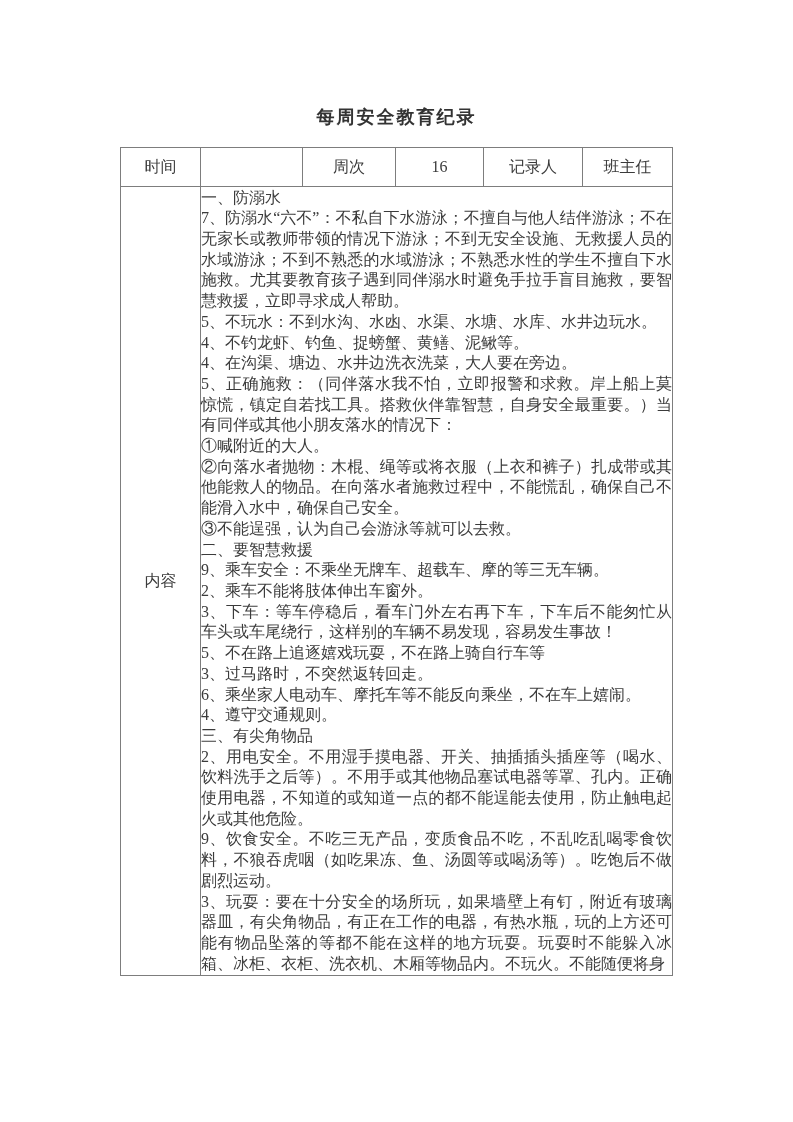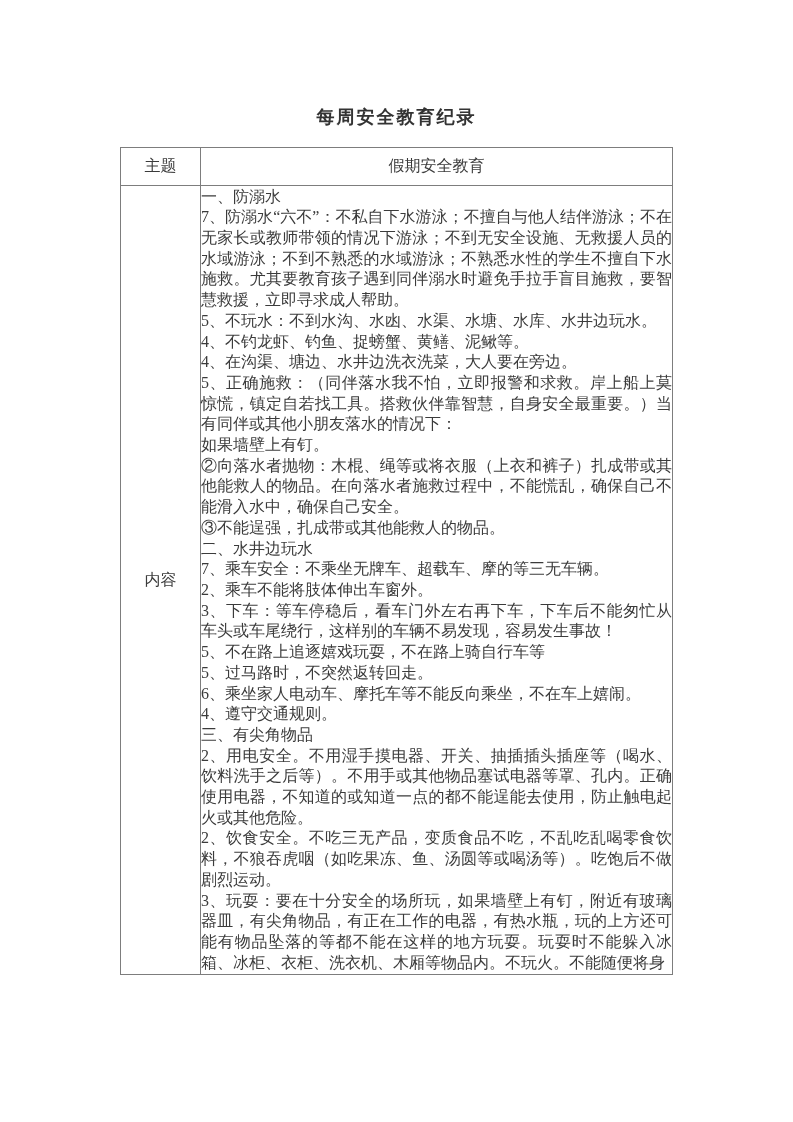--- a/index.html
+++ b/index.html
@@ -69,46 +69,50 @@
   <table class="record">
     <colgroup>
       <col style="width:80px">
       <col style="width:102px">
       <col style="width:93px">
       <col style="width:88px">
       <col style="width:99px">
       <col style="width:90px">
     </colgroup>
     <tbody>
-      <tr class="row-topic">
-        <td>主题</td>
-        <td colspan="5">假期安全教育</td>
+      <tr class="row-head">
+        <td>时间</td>
+        <td></td>
+        <td>周次</td>
+        <td>16</td>
+        <td>记录人</td>
+        <td>班主任</td>
       </tr>
       <tr class="row-content">
         <td class="content-label-cell">内容</td>
         <td colspan="5" class="content-cell" id="content-paragraphs">
             <p>一、防溺水</p>
             <p>7、防溺水“六不”：不私自下水游泳；不擅自与他人结伴游泳；不在无家长或教师带领的情况下游泳；不到无安全设施、无救援人员的水域游泳；不到不熟悉的水域游泳；不熟悉水性的学生不擅自下水施救。尤其要教育孩子遇到同伴溺水时避免手拉手盲目施救，要智慧救援，立即寻求成人帮助。</p>
             <p>5、不玩水：不到水沟、水凼、水渠、水塘、水库、水井边玩水。</p>
             <p>4、不钓龙虾、钓鱼、捉螃蟹、黄鳝、泥鳅等。</p>
             <p>4、在沟渠、塘边、水井边洗衣洗菜，大人要在旁边。</p>
             <p>5、正确施救：（同伴落水我不怕，立即报警和求救。岸上船上莫惊慌，镇定自若找工具。搭救伙伴靠智慧，自身安全最重要。）当有同伴或其他小朋友落水的情况下：</p>
-            <p>如果墙壁上有钉。</p>
+            <p>①喊附近的大人。</p>
             <p>②向落水者抛物：木棍、绳等或将衣服（上衣和裤子）扎成带或其他能救人的物品。在向落水者施救过程中，不能慌乱，确保自己不能滑入水中，确保自己安全。</p>
-            <p>③不能逞强，扎成带或其他能救人的物品。</p>
-            <p>二、水井边玩水</p>
-            <p>7、乘车安全：不乘坐无牌车、超载车、摩的等三无车辆。</p>
+            <p>③不能逞强，认为自己会游泳等就可以去救。</p>
+            <p>二、要智慧救援</p>
+            <p>9、乘车安全：不乘坐无牌车、超载车、摩的等三无车辆。</p>
             <p>2、乘车不能将肢体伸出车窗外。</p>
             <p>3、下车：等车停稳后，看车门外左右再下车，下车后不能匆忙从车头或车尾绕行，这样别的车辆不易发现，容易发生事故！</p>
             <p>5、不在路上追逐嬉戏玩耍，不在路上骑自行车等</p>
-            <p>5、过马路时，不突然返转回走。</p>
+            <p>3、过马路时，不突然返转回走。</p>
             <p>6、乘坐家人电动车、摩托车等不能反向乘坐，不在车上嬉闹。</p>
             <p>4、遵守交通规则。</p>
             <p>三、有尖角物品</p>
             <p>2、用电安全。不用湿手摸电器、开关、抽插插头插座等（喝水、饮料洗手之后等）。不用手或其他物品塞试电器等罩、孔内。正确使用电器，不知道的或知道一点的都不能逞能去使用，防止触电起火或其他危险。</p>
-            <p>2、饮食安全。不吃三无产品，变质食品不吃，不乱吃乱喝零食饮料，不狼吞虎咽（如吃果冻、鱼、汤圆等或喝汤等）。吃饱后不做剧烈运动。</p>
+            <p>9、饮食安全。不吃三无产品，变质食品不吃，不乱吃乱喝零食饮料，不狼吞虎咽（如吃果冻、鱼、汤圆等或喝汤等）。吃饱后不做剧烈运动。</p>
             <p>3、玩耍：要在十分安全的场所玩，如果墙壁上有钉，附近有玻璃器皿，有尖角物品，有正在工作的电器，有热水瓶，玩的上方还可能有物品坠落的等都不能在这样的地方玩耍。玩耍时不能躲入冰箱、冰柜、衣柜、洗衣机、木厢等物品内。不玩火。不能随便将身</p>
           </td>
       </tr>
     </tbody>
   </table>
 
 </div>
 
 </body></html>

